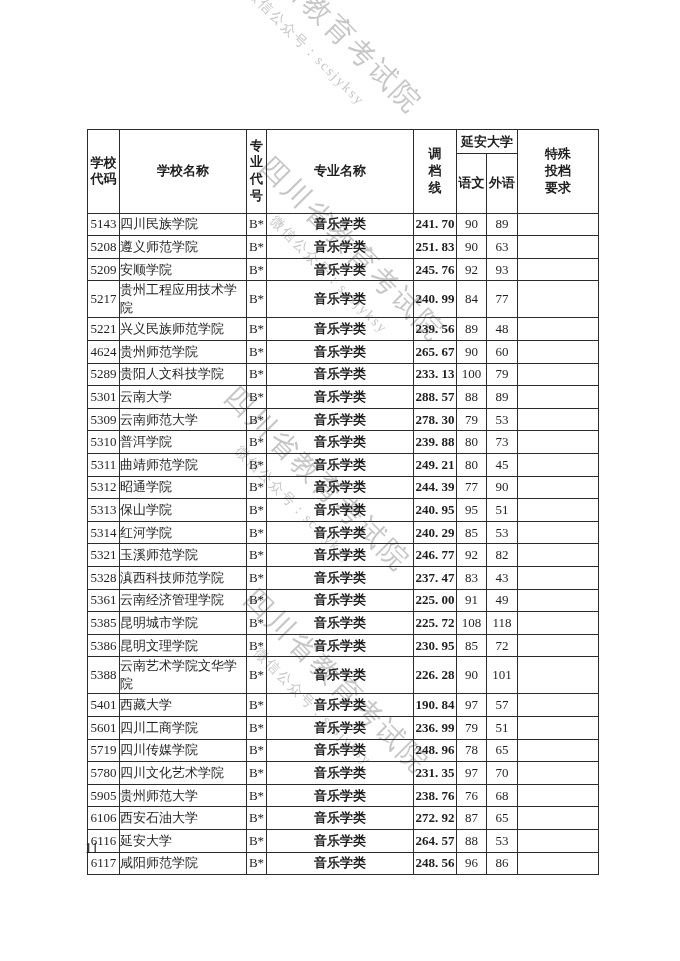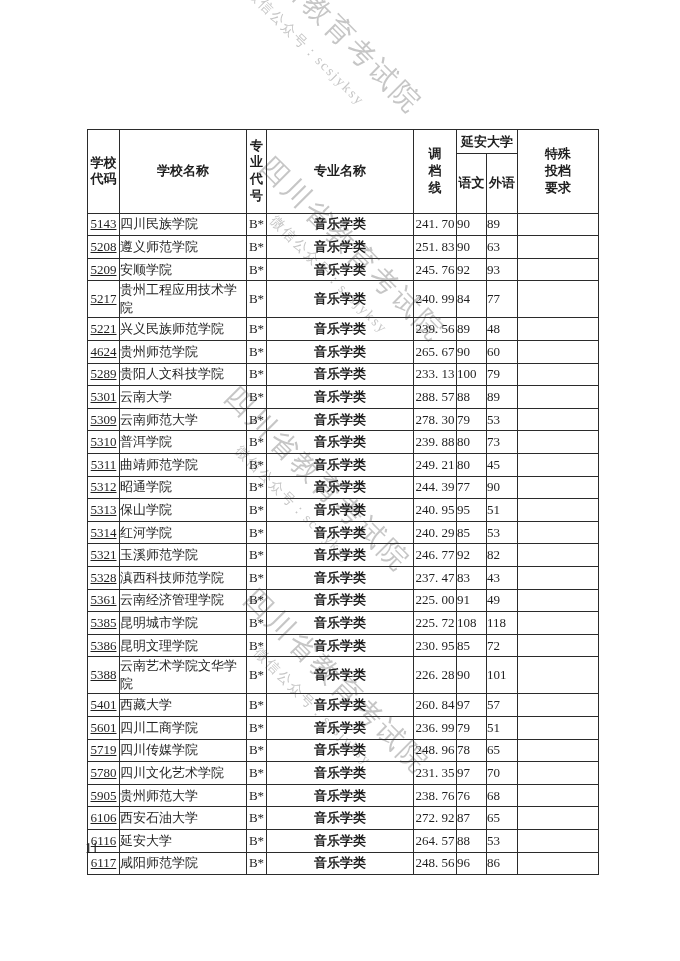--- a/index.html
+++ b/index.html
@@ -52,26 +52,26 @@
     line-height: 1.25;
   }
   .hrow-top { height: 19px; }
   .hrow-bottom { height: 46px; }
   tbody tr { height: 22.6px; }
 
   .v-narrow { display: block; width: 15px; margin: 0 auto; word-break: break-all; line-height: 1.3; }
   .v-special { display: block; width: 28px; margin: 16px auto; word-break: break-all; line-height: 1.3; }
   .h-code span { display: block; width: 28px; margin: 0 auto; word-break: break-all; }
 
-  td.c-code  { text-align: center; text-decoration: underline; }
+  td.c-code  { text-align: center; }
   td.c-name  { text-align: left; padding-left: 3px; font-family: Liberation Mono, monospace; }
   td.c-mcode { text-align: center; }
   td.c-mname { text-align: center; padding-left: 3px; font-weight: bold; }
-  td.c-cut   { text-align: center; font-weight: normal; }
-  td.c-chn, td.c-for { }
+  td.c-cut   { text-align: center; font-weight: bold; }
+  td.c-chn, td.c-for { text-align: center; }
   td.c-spec  { }
 
   .page-number {
     position: absolute;
     left: 85px;
     top: 841px;
     z-index: 1;
     font-size: 14px;
   }
 </style>
@@ -330,21 +330,21 @@
       <td class="c-cut">226. 28</td>
       <td class="c-chn">90</td>
       <td class="c-for">101</td>
       <td class="c-spec"></td>
     </tr>
         <tr>
       <td class="c-code">5401</td>
       <td class="c-name">西藏大学</td>
       <td class="c-mcode">B*</td>
       <td class="c-mname">音乐学类</td>
-      <td class="c-cut">260. 84</td>
+      <td class="c-cut">190. 84</td>
       <td class="c-chn">97</td>
       <td class="c-for">57</td>
       <td class="c-spec"></td>
     </tr>
         <tr>
       <td class="c-code">5601</td>
       <td class="c-name">四川工商学院</td>
       <td class="c-mcode">B*</td>
       <td class="c-mname">音乐学类</td>
       <td class="c-cut">236. 99</td>

